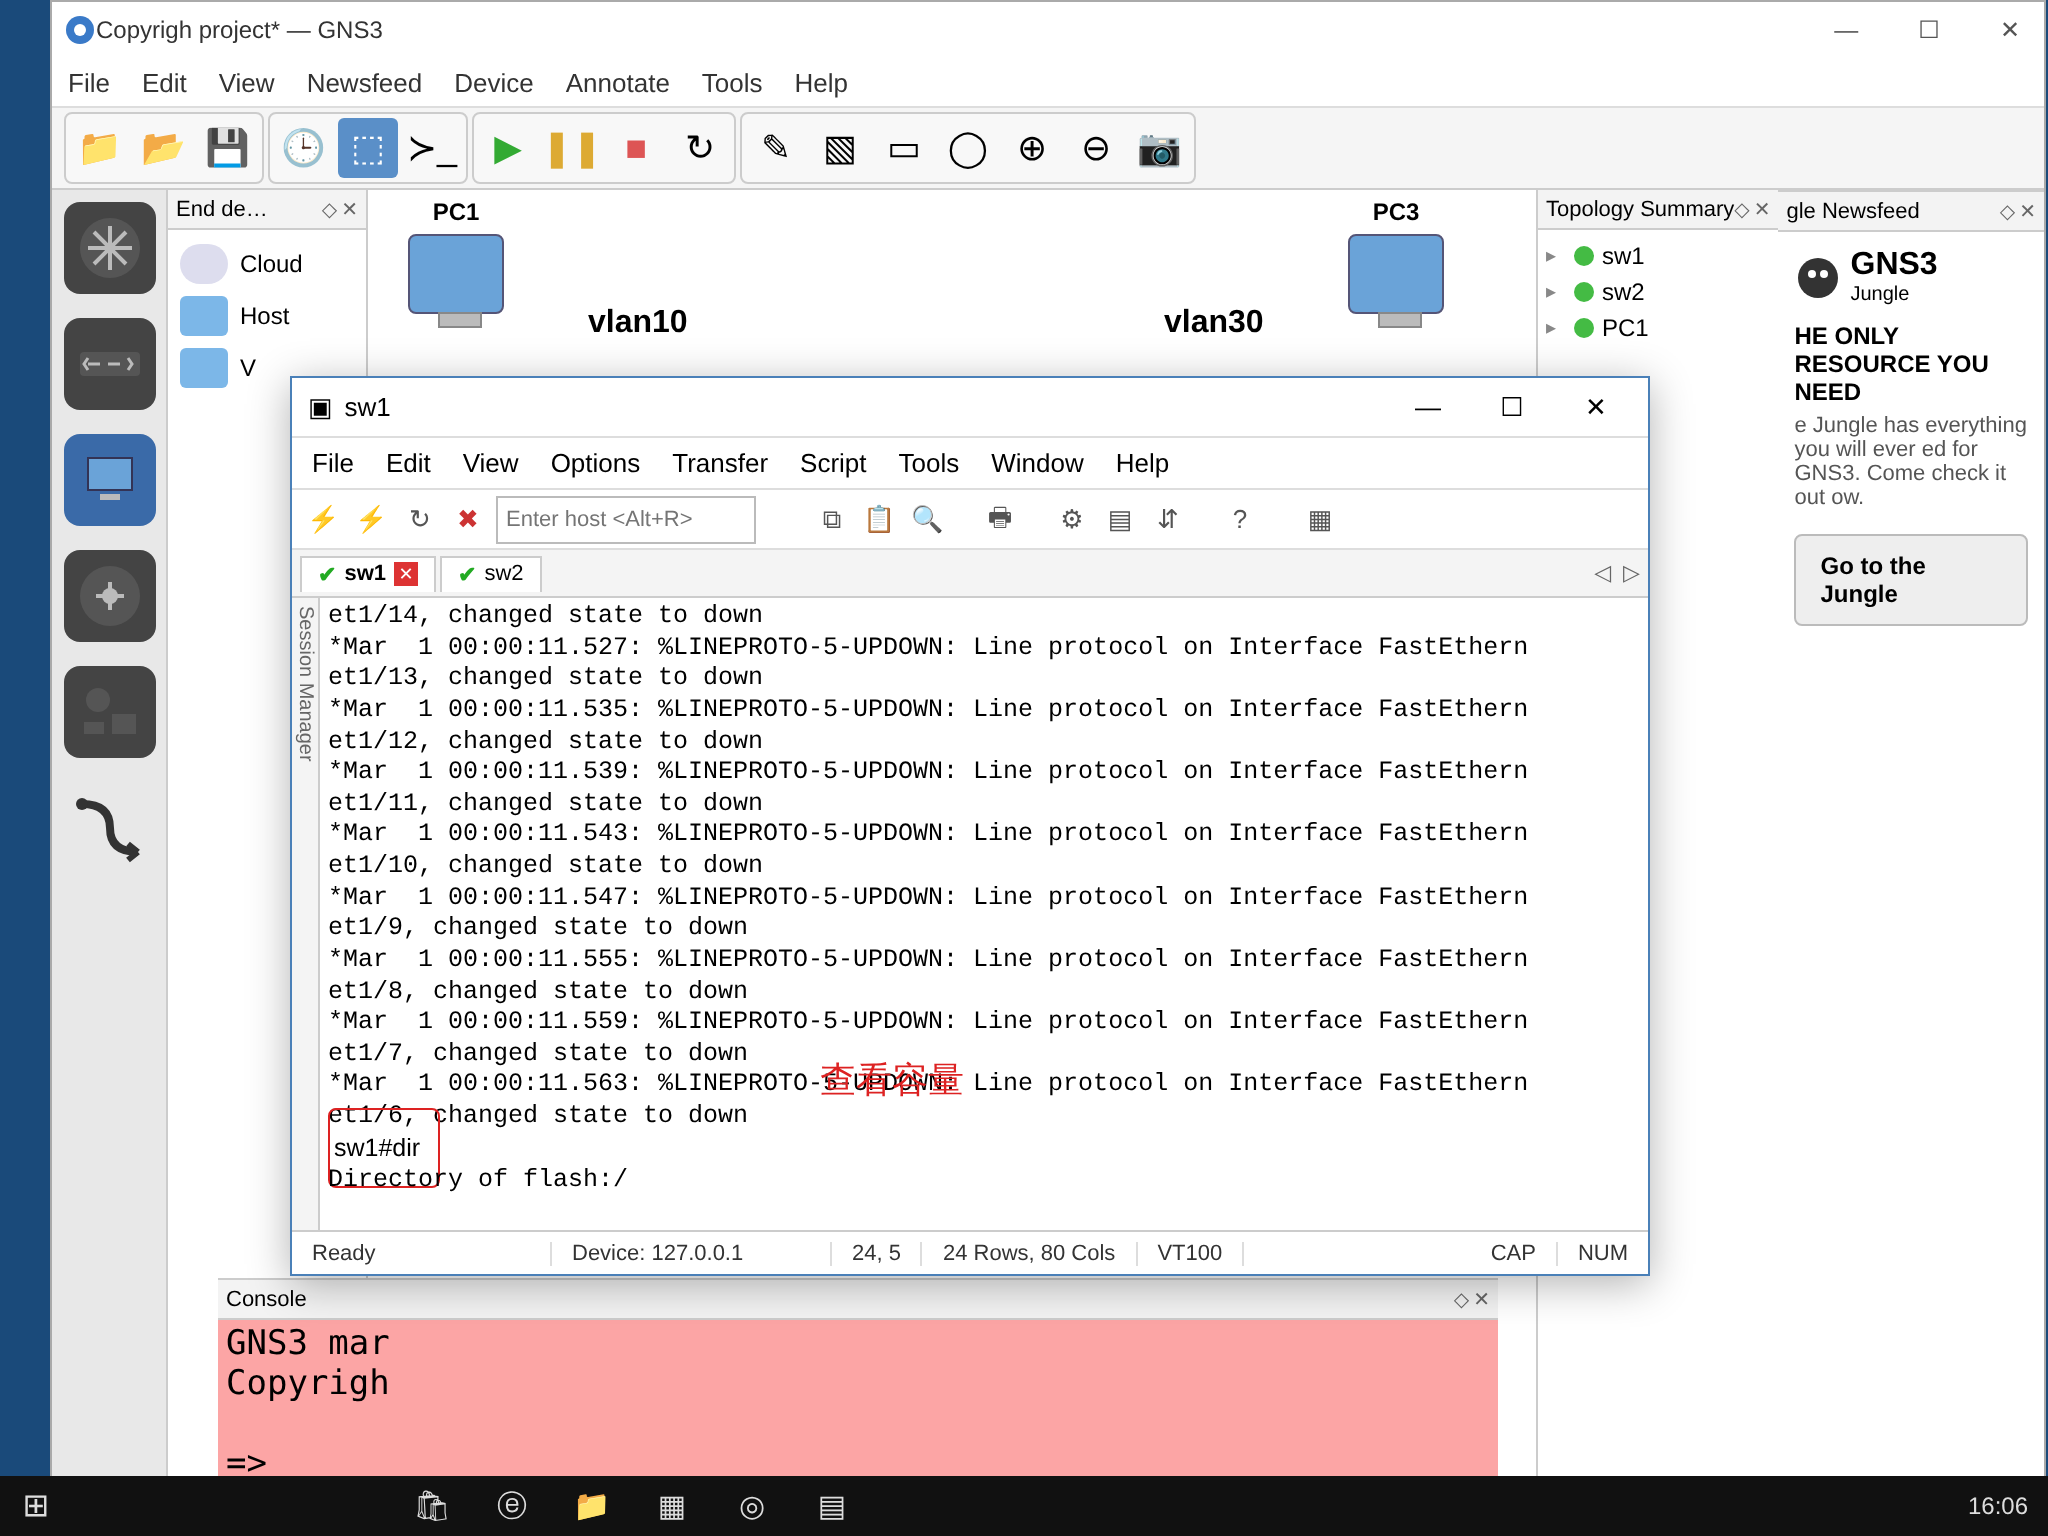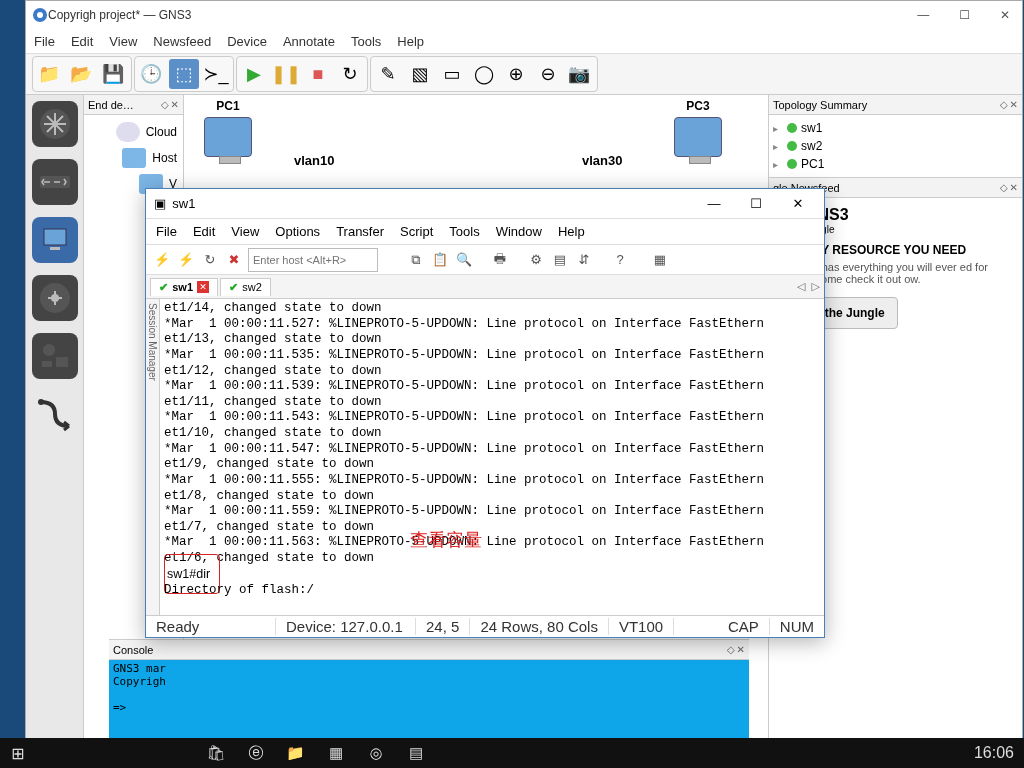--- a/index.html
+++ b/index.html
@@ -18,44 +18,44 @@
 .tb-btn { width: 30px; height: 30px; display: flex; align-items: center; justify-content: center; cursor: pointer; font-size: 18px; border-radius: 3px; }
 
 .workspace { flex: 1; display: flex; position: relative; }
 .left-dock { width: 58px; background: #e8e8e8; border-right: 1px solid #ccc; display: flex; flex-direction: column; align-items: center; padding: 6px 0; gap: 12px; }
 .dock-btn { width: 46px; height: 46px; background: #444; border-radius: 8px; display: flex; align-items: center; justify-content: center; cursor: pointer; color: #bbb; font-size: 22px; }
 
 .devices-panel { width: 100px; border-right: 1px solid #ccc; display: flex; flex-direction: column; }
 .panel-header { height: 20px; background: #f3f3f3; border-bottom: 1px solid #ccc; font-size: 11px; padding: 2px 4px; display: flex; align-items: center; }
 .panel-header .close-boxes { margin-left: auto; font-size: 10px; color: #666; display: flex; gap: 2px; }
 .device-list { flex: 1; padding: 4px; font-size: 12px; }
-.device-item { display: flex; align-items: center; gap: 6px; padding: 3px 2px; justify-content: flex-end; }
+.device-item { display: flex; align-items: center; gap: 6px; padding: 3px 2px; }
 .device-icon { width: 24px; height: 20px; background: #7cb7e8; border-radius: 3px; }
 
 .canvas { flex: 1; background: #fff; position: relative; }
 .topo-node { position: absolute; text-align: center; }
 .topo-node .pc-icon { width: 48px; height: 40px; background: #6aa3d8; border: 1px solid #557; border-radius: 4px; margin: 0 auto; position: relative; }
 .topo-node .pc-icon::after { content: ''; position: absolute; bottom: -8px; left: 14px; width: 20px; height: 6px; background: #bbb; border: 1px solid #888; }
 .topo-node .label { font-size: 12px; font-weight: bold; margin-bottom: 4px; }
-.vlan-label { position: absolute; font-size: 13px; font-weight: bold; }
-
-.right-panels { width: 254px; display: flex; flex-direction: column; border-left: 1px solid #ccc; }
+.vlan-label { position: absolute; font-size: 16px; font-weight: bold; }
+
+.right-panels { width: 254px; display: flex; border-left: 1px solid #ccc; }
 .topo-summary { flex: 0 0 auto; }
 .topo-tree { padding: 4px; font-size: 12px; }
 .topo-tree .tree-item { display: flex; align-items: center; gap: 4px; padding: 2px 0; }
 .tree-chevron { color: #888; font-size: 10px; width: 10px; }
 .status-dot { width: 10px; height: 10px; background: #4b4; border-radius: 50%; }
 
 .newsfeed { flex: 1; border-top: 1px solid #ccc; padding: 8px; font-size: 11px; }
 .newsfeed-logo { font-size: 16px; font-weight: bold; display: flex; align-items: center; gap: 4px; margin: 8px 0; }
 .newsfeed-title { font-weight: bold; margin: 8px 0 4px 0; font-size: 12px; }
 .jungle-btn { background: #eee; border: 1px solid #bbb; padding: 8px 12px; border-radius: 4px; font-size: 12px; font-weight: bold; margin-top: 12px; cursor: pointer; display: inline-block; }
 
-.console-panel { position: absolute; left: 83px; bottom: 0; width: 640px; height: 100px; border-top: 1px solid #ccc; background: #0ea5e9; }
-.console-body { padding: 2px 4px; font-family: monospace; font-size: 11px; white-space: pre-wrap; }
+.console-panel { position: absolute; left: 83px; bottom: 0; width: 640px; height: 100px; border-top: 1px solid #ccc; background: #fca5a5; }
+.console-body { padding: 2px 4px; font-family: monospace; font-size: 17px; white-space: pre-wrap; }
 
 
 .sw1-window { position: absolute; left: 145px; top: 188px; width: 680px; height: 450px; background: #fff; border: 1px solid #4a80b8; box-shadow: 0 4px 20px rgba(0,0,0,.3); display: flex; flex-direction: column; z-index: 10; }
 .sw1-title { height: 30px; display: flex; align-items: center; padding: 0 8px; font-size: 13px; border-bottom: 1px solid #ddd; }
 .sw1-title .wc { margin-left: auto; display: flex; gap: 6px; }
 .sw1-title .wc span { width: 36px; height: 22px; display: flex; align-items: center; justify-content: center; font-size: 13px; cursor: pointer; }
 .sw1-menu { height: 26px; display: flex; align-items: center; gap: 16px; padding: 0 10px; font-size: 13px; border-bottom: 1px solid #ddd; }
 .sw1-toolbar { height: 30px; display: flex; align-items: center; gap: 4px; padding: 0 6px; border-bottom: 1px solid #ddd; font-size: 12px; }
 .sw1-toolbar .tbtn { width: 20px; height: 20px; display: flex; align-items: center; justify-content: center; font-size: 13px; color: #555; cursor: pointer; }
 .sw1-toolbar .host-input { border: 1px solid #bbb; padding: 5px 4px; font-size: 11px; color: #888; width: 130px; }
@@ -63,30 +63,30 @@
 .side-label { writing-mode: vertical-rl; font-size: 10px; color: #666; background: #f4f4f4; border-right: 1px solid #ccc; padding: 4px 1px; }
 .sw1-main { flex: 1; display: flex; overflow: hidden; }
 .tab { display: flex; align-items: center; gap: 4px; padding: 2px 8px; font-size: 11px; border: 1px solid #ccc; border-bottom: none; background: #fff; margin-right: 2px; }
 .tab.active { background: #fff; }
 .check { color: #2a2; font-weight: bold; }
 .redbox { width: 12px; height: 12px; background: #d33; color: #fff; font-size: 9px; display: flex; align-items: center; justify-content: center; }
 .tab-nav { margin-left: auto; display: flex; gap: 6px; font-size: 11px; color: #666; }
 .term-body { flex: 1; font-family: "Courier New", monospace; font-size: 12.5px; line-height: 1.25; padding: 2px 4px; white-space: pre; overflow: hidden; position: relative; }
 .term-body .cmd-highlight { border: 1.5px solid #d22; border-radius: 4px; padding: 12px 2px; }
 .term-annotation { color: #d22; font-size: 18px; font-family: sans-serif; position: absolute; }
-.sw1-status { height: 22px; border-top: 1px solid #ccc; display: flex; align-items: center; font-size: 15px; color: #333; }
+.sw1-status { height: 22px; border-top: 1px solid #ccc; display: flex; align-items: center; font-size: 11px; color: #333; }
 .sw1-status .cell { padding: 0 10px; border-right: 1px solid #ddd; }
 .sw1-status .spacer { flex: 1; }
 
 
 .taskbar { position: absolute; left: 0; bottom: 0; width: 1024px; height: 30px; background: #111; display: flex; align-items: center; color: #ddd; }
 .taskbar .start { width: 36px; height: 30px; display: flex; align-items: center; justify-content: center; font-size: 16px; }
 .taskbar .search { background: #222; padding: 4px 8px; font-size: 12px; color: #888; width: 200px; }
 .taskbar .ticon { width: 40px; height: 30px; display: flex; align-items: center; justify-content: center; font-size: 15px; }
-.taskbar .clock { margin-left: auto; padding: 0 10px; font-size: 16px; }
+.taskbar .clock { margin-left: auto; padding: 0 10px; font-size: 12px; }
 .watermark { position: absolute; right: 6px; bottom: 32px; font-size: 11px; color: #fff; opacity: .9; }
 
 svg.gns3-logo { width: 16px; height: 16px; }
 </style>
 </head>
 <body>
 
 <div class="gns3-window">
   <div class="titlebar">
     <svg class="gns3-logo" viewBox="0 0 16 16">

